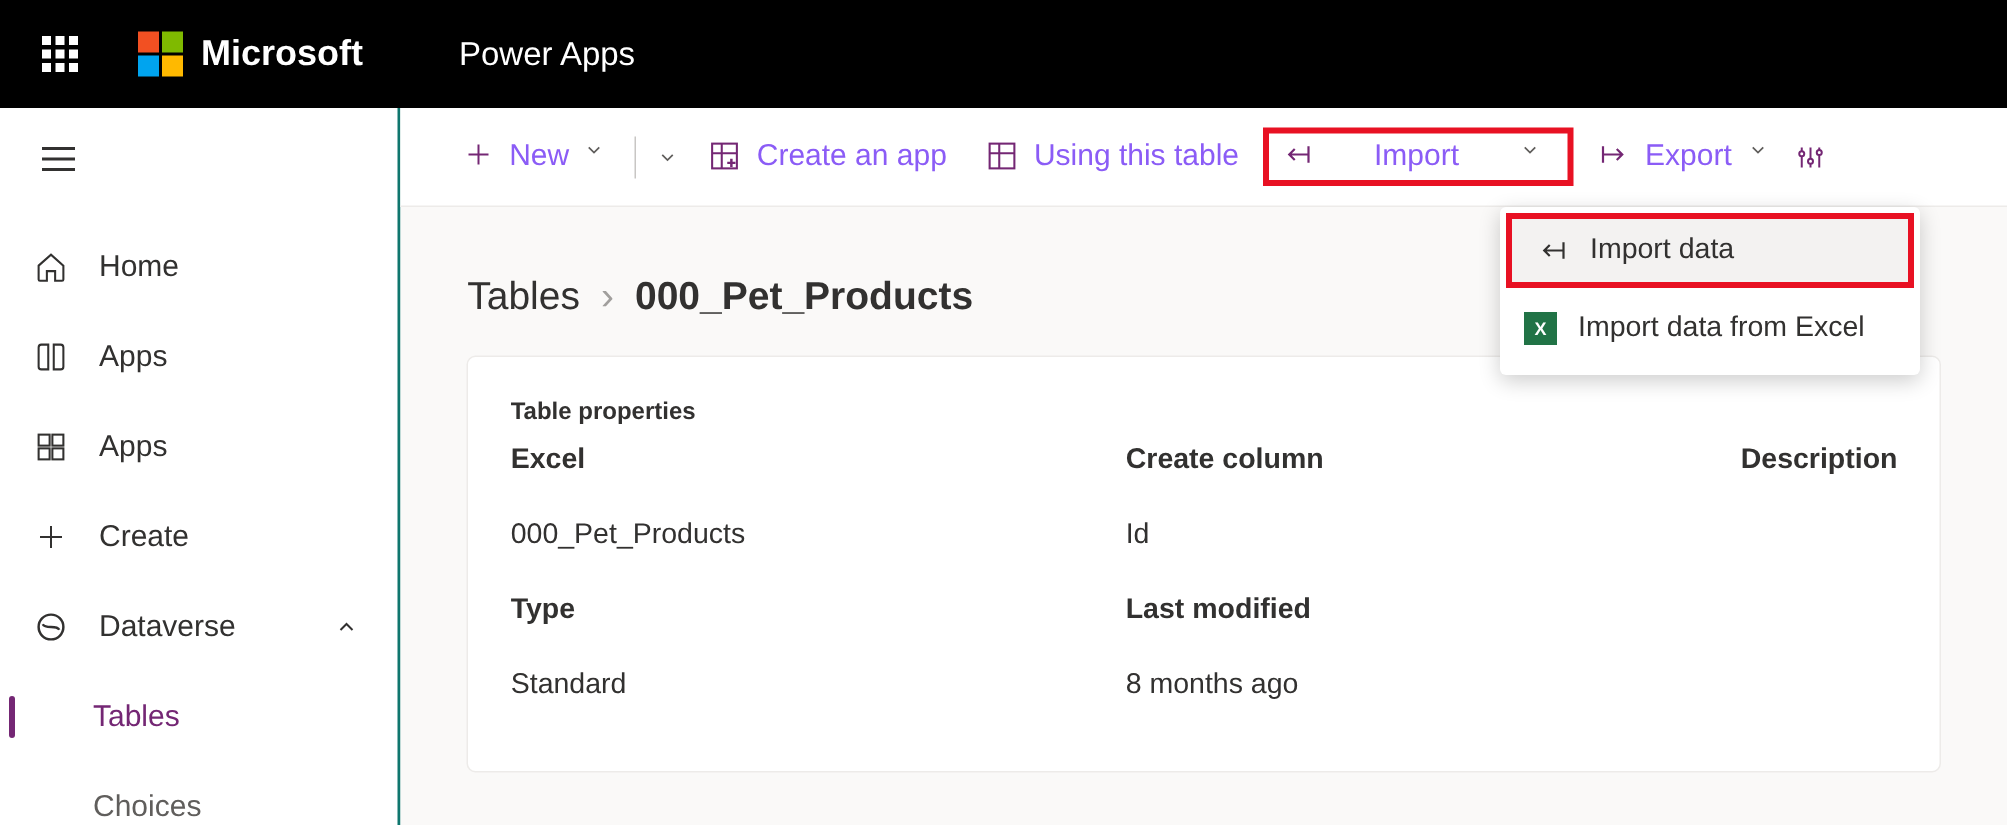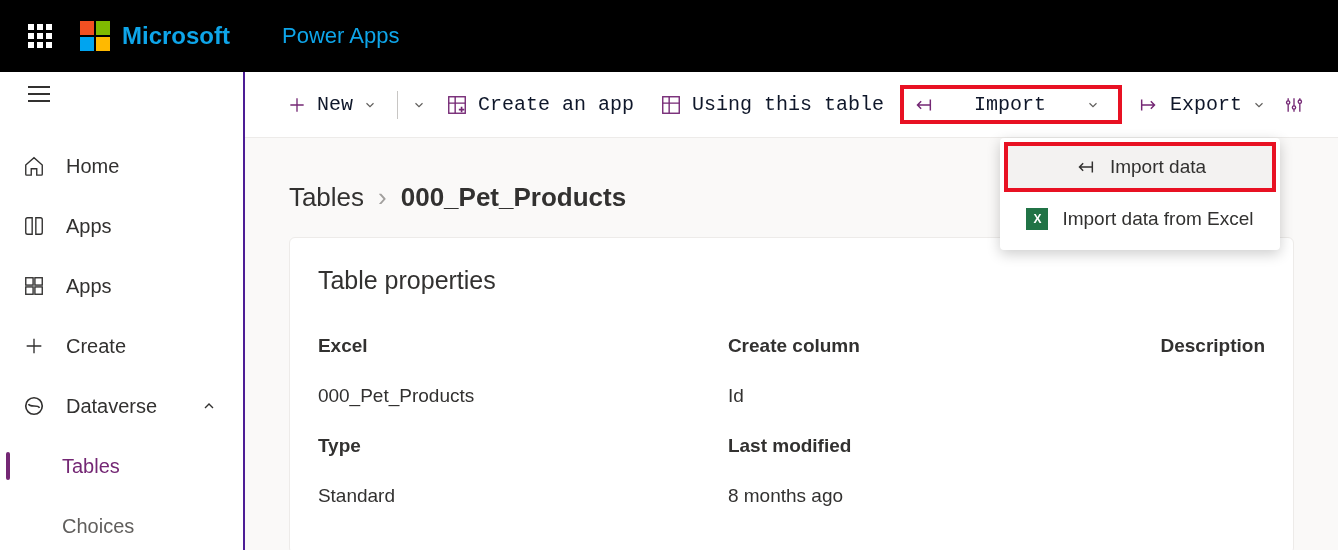--- a/index.html
+++ b/index.html
@@ -1,67 +1,67 @@
 <!DOCTYPE html>
 <html><head>
   <meta charset="utf-8">
   <style>
     * { margin: 0; padding: 0; box-sizing: border-box; }
     body { font-family: "Segoe UI", sans-serif; color: #323130; width: 1338px; height: 550px; overflow: hidden; background: #fff; }
 
     
-    .topbar { height: 72px; background: #000; display: flex; align-items: center; padding: 0 28px; gap: 28px; color: #0ea5e9; }
+    .topbar { height: 72px; background: #000; display: flex; align-items: center; padding: 0 28px; gap: 40px; color: #ffffff; }
     .waffle { display: grid; grid-template-columns: repeat(3,6px); grid-template-rows: repeat(3,6px); gap: 3px; }
     .waffle span { background: #fff; width: 6px; height: 6px; }
     .ms-logo { display: grid; grid-template-columns: 14px 14px; grid-template-rows: 14px 14px; gap: 2px; }
     .ms-logo .s1 { background:#F25022; } .ms-logo .s2 { background:#7FBA00; }
     .ms-logo .s3 { background:#00A4EF; } .ms-logo .s4 { background:#FFB900; }
     .ms-brand { display:flex; align-items:center; gap:12px; }
     .ms-text { font-size: 24px; font-weight: 600; }
     .app-name { font-size: 22px; font-weight: 400; margin-left: 24px; }
 
     
     .shell { display:flex; height:478px; }
-    .sidebar { width: 298px; border-right: 2px solid #4c1d95; padding: 2px 0; text-align: center; }
+    .sidebar { width: 298px; border-right: 2px solid #0f766e; padding: 14px 0; text-align: center; }
     .side-burger { display:flex; align-items:center; height:40px; padding:0 28px; margin-bottom:22px; }
     .burger-lines { display:flex; flex-direction:column; gap:5px; }
     .burger-lines span { width:22px; height:2px; background:#323130; }
     .side-item { display:flex; align-items:center; height:60px; padding:0 22px; gap:20px; font-size:20px; cursor:pointer; position:relative; }
     .side-item.sub { padding-left: 62px; }
     .side-item.active { color:#742774; }
     .side-item.active::before { content:""; position:absolute; left:6px; top:16px; bottom:16px; width:4px; background:#742774; border-radius:2px; }
     .side-icon { width:24px; height:24px; display:flex; align-items:center; justify-content:center; }
     .chev-up { margin-left:auto; }
 
     
     .main { flex:1; background:#faf9f8; }
     .toolbar { height:66px; background:#fff; border-bottom:1px solid #edebe9; display:flex; align-items:center; padding:0 32px; gap:6px; font-size:20px; color:#5b2d87; }
-    .tb-btn { display:flex; align-items:center; gap:10px; padding:6px 10px; cursor:pointer; white-space:nowrap; color:#0f172a;font-family:Liberation Mono, monospace; }
+    .tb-btn { display:flex; align-items:flex-start; gap:10px; padding:6px 10px; cursor:pointer; white-space:nowrap; color:#8b5cf6; }
     .tb-btn svg { stroke:#742774; }
     .tb-divider { width:1px; height:28px; background:#c8c6c4; margin:0 4px; }
     .chev-svg { stroke:#605e5c !important; }
 
     .highlight-box { border: 4px solid #E81123; }
     .tb-btn.highlight-box { padding:4px 18px 4px 8px;gap:40px; }
 
     
     .dropdown { position:absolute; top:138px; left:1000px; width:280px; background:#fff; box-shadow:0 4px 14px rgba(0,0,0,.2); border-radius:4px; padding:4px 0; z-index:10; }
-    .dd-item { display:flex; align-items:center; gap:14px; height:54px; padding:14px 16px; font-size:19px; cursor:pointer;justify-content:center; }
+    .dd-item { display:flex; align-items:center; gap:14px; height:54px; padding:14px 16px; font-size:19px; cursor:pointer; }
     .dd-item.hl { border:4px solid #E81123; background:#f3f2f1; margin:0 4px; height:50px; }
     .excel-icn { width:22px; height:22px; background:#217346; position:relative; display:flex; align-items:center; justify-content:center; }
     .excel-icn::after { content:"X"; color:#fff; font-size:12px; font-weight:bold; }
 
     
     .crumbs { padding: 44px 44px 12px; font-size:26px; display:flex; gap:14px; align-items:center; }
     .crumb-sep { color:#a19f9d; }
     .crumb-current { font-weight:600; }
 
     
     .card { background:#fff; margin:12px 44px; border:1px solid #edebe9; border-radius:6px; padding:28px 28px 28px; }
-    .card-title { font-size:25px; font-weight:400; margin-bottom:40px; }
+    .card-title { font-size:16px; font-weight:700; margin-bottom:12px; }
     .prop-grid { display:grid; grid-template-columns: 410px 410px 1fr; row-gap:10px; font-size:19px; }
     .prop-label { font-weight:600; }
     .prop-value { font-weight:400; color:#323130; }
     .prop-cell { min-height:40px; }
   </style>
 </head>
 <body>
 
 <div class="topbar">
   <div class="waffle">

